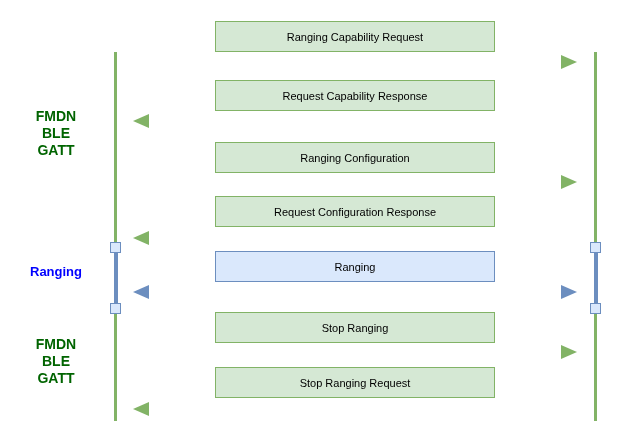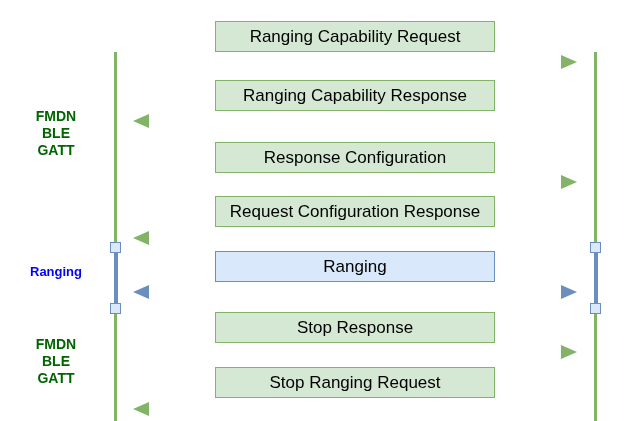--- a/index.html
+++ b/index.html
@@ -60,21 +60,21 @@
     left: 215px;
     top: var(--box-top);
     width: 280px;
     height: 31px;
     box-sizing: border-box;
     border: 1px solid var(--green-stroke, #82b366);
     background: var(--green-fill, #d5e8d4);
     display: flex;
     align-items: center;
     justify-content: center;
-    font-size: 17px;
+    font-size: 11px;
     color: var(--text, #000000);
     white-space: nowrap;
   }
   .msg.blue .box {
     border-color: var(--blue-stroke, #6c8ebf);
     background: var(--blue-fill, #dae8fc);
   }
 
   .arrow {
     position: absolute;
@@ -152,30 +152,30 @@
     <div class="box">
       <span>Ranging Capability Request</span>
     </div>
     <div class="arrow">
         <i class="head-r"></i>
       </div>
   </div>
 
   <div class="msg green dir-left" style="--box-top:80px; --arrow-top:121px;">
     <div class="box">
-      <span>Ranging Capability Response</span>
+      <span>Request Capability Response</span>
     </div>
     <div class="arrow">
         <i class="head-l"></i>
       </div>
   </div>
 
   <div class="msg green dir-right" style="--box-top:142px; --arrow-top:182px;">
     <div class="box">
-      <span>Response Configuration</span>
+      <span>Ranging Configuration</span>
     </div>
     <div class="arrow">
         <i class="head-r"></i>
       </div>
   </div>
 
   <div class="msg green dir-left" style="--box-top:196px; --arrow-top:238px;">
     <div class="box">
       <span>Request Configuration Response</span>
     </div>
@@ -189,21 +189,21 @@
       <span>Ranging</span>
     </div>
     <div class="arrow">
         <i class="head-l"></i>
         <i class="head-r"></i>
       </div>
   </div>
 
   <div class="msg green dir-right" style="--box-top:312px; --arrow-top:352px;">
     <div class="box">
-      <span>Stop Response</span>
+      <span>Stop Ranging</span>
     </div>
     <div class="arrow">
         <i class="head-r"></i>
       </div>
   </div>
 
   <div class="msg green dir-left" style="--box-top:367px; --arrow-top:409px;">
     <div class="box">
       <span>Stop Ranging Request</span>
     </div>

